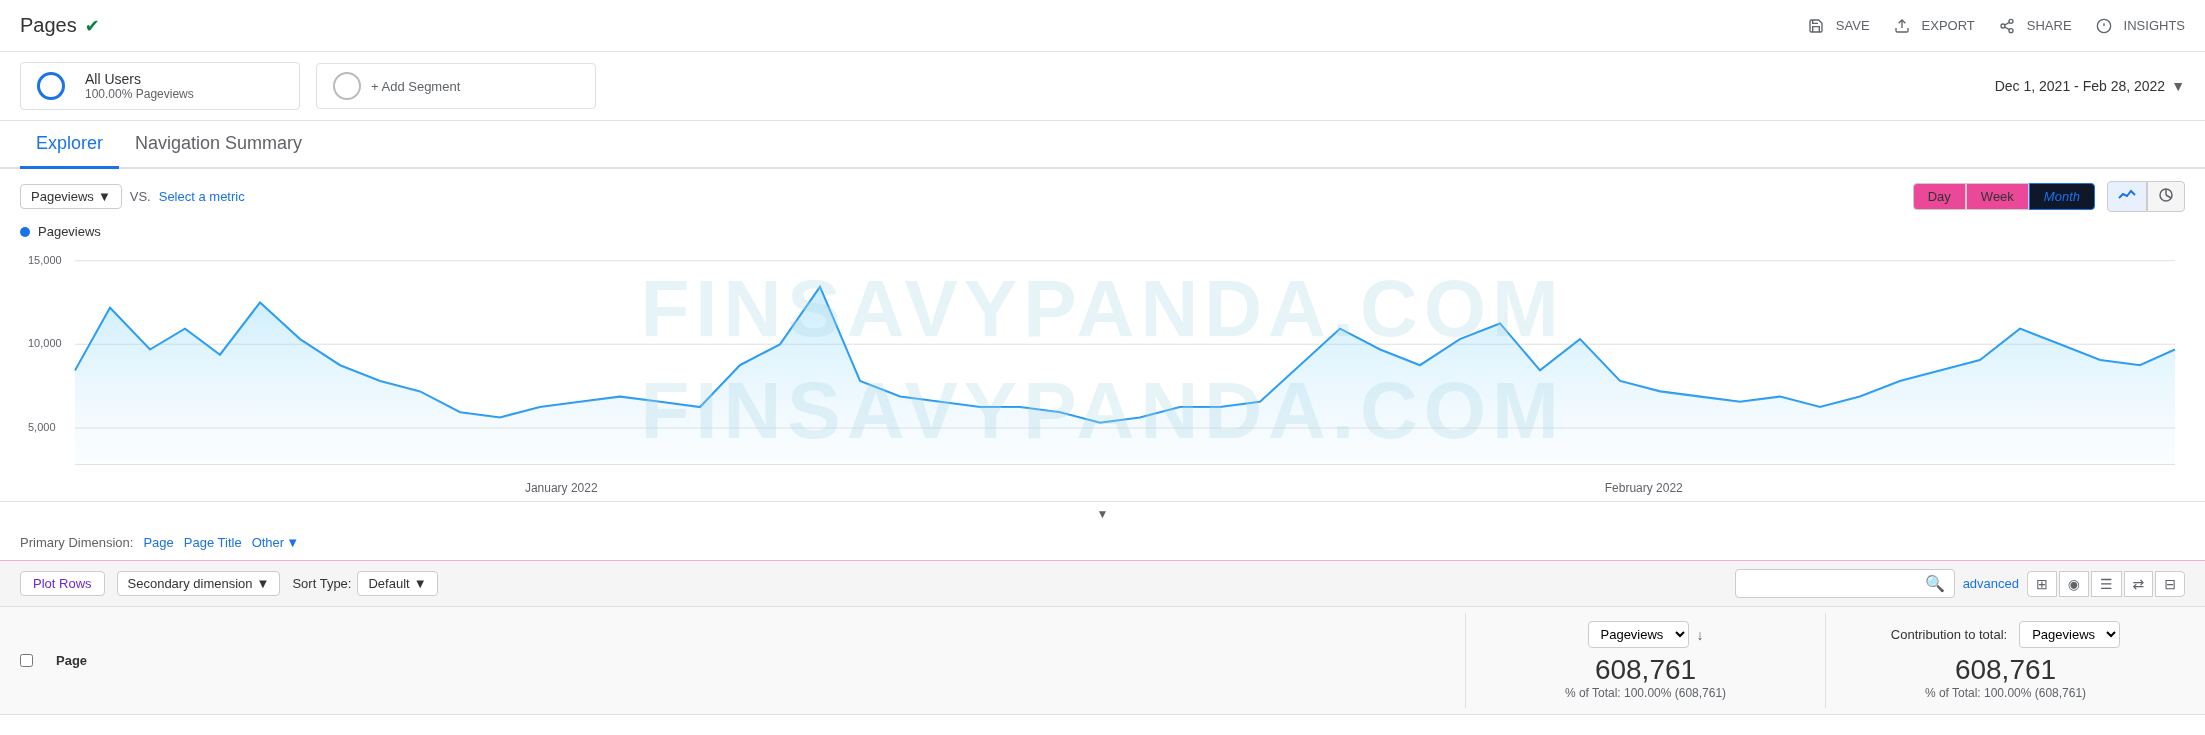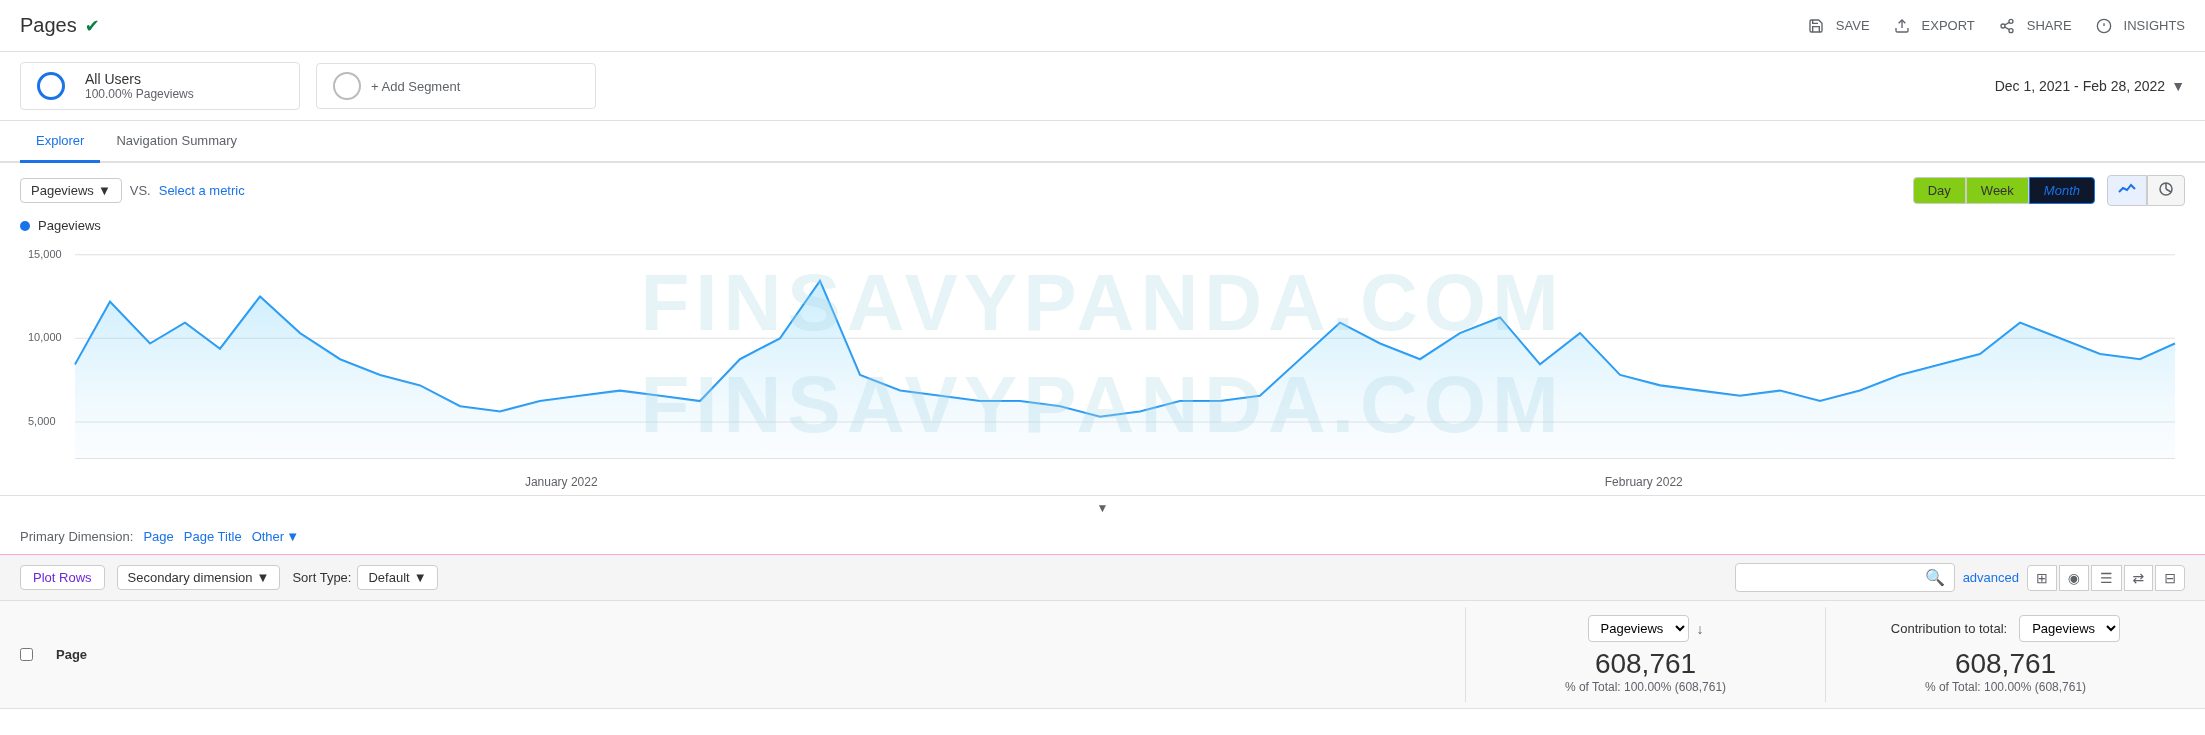--- a/index.html
+++ b/index.html
@@ -43,42 +43,42 @@
       border: 2px solid #bbb; background: transparent;
     }
     .date-range {
       font-size: 14px; color: #333; cursor: pointer; display: flex; align-items: center; gap: 6px;
     }
     .date-range .arrow { color: #5f6368; }
 
     
     .tabs-bar { display: flex; align-items: center; padding: 0 20px; border-bottom: 2px solid #e0e0e0; }
     .tab {
-      padding: 12px 16px; font-size: 13px; cursor: pointer; color: #5f6368;
+      padding: 12px 16px; font-size: 18px; cursor: pointer; color: #5f6368;
       border-bottom: 3px solid transparent; margin-bottom: -2px;
     }
     .tab.active { color: #1a73e8; border-bottom-color: #1a73e8; font-weight: 500; }
 
     
     .chart-controls {
       display: flex; align-items: center; justify-content: space-between;
       padding: 12px 20px;
     }
     .chart-controls-left { display: flex; align-items: center; gap: 8px; }
     .metric-dropdown {
       display: flex; align-items: center; gap: 4px;
       border: 1px solid #ccc; border-radius: 4px; padding: 4px 10px;
       cursor: pointer; font-size: 13px; color: #333;
     }
     .vs-text { color: #5f6368; font-size: 13px; }
     .select-metric { color: #1a73e8; font-size: 13px; cursor: pointer; }
     .chart-controls-right { display: flex; align-items: center; gap: 4px; }
     .time-btn {
       padding: 5px 14px; font-size: 13px; border: 1px solid #ccc;
-      background: #84cc16; cursor: pointer; color: #333;
+      background: #ec4899; cursor: pointer; color: #333;
     }
     .time-btn:first-child { border-radius: 4px 0 0 4px; }
     .time-btn:nth-child(3) { border-radius: 0 4px 4px 0; }
     .time-btn.active { background: #0f172a; color: #1a73e8; border-color: #1a73e8; font-style: italic; }
     .chart-type-btns { display: flex; margin-left: 8px; }
     .chart-type-btn {
       padding: 5px 10px; border: 1px solid #ccc; background: #f5f5f5; cursor: pointer;
     }
     .chart-type-btn:first-child { border-radius: 4px 0 0 4px; }
     .chart-type-btn:last-child { border-radius: 0 4px 4px 0; }

